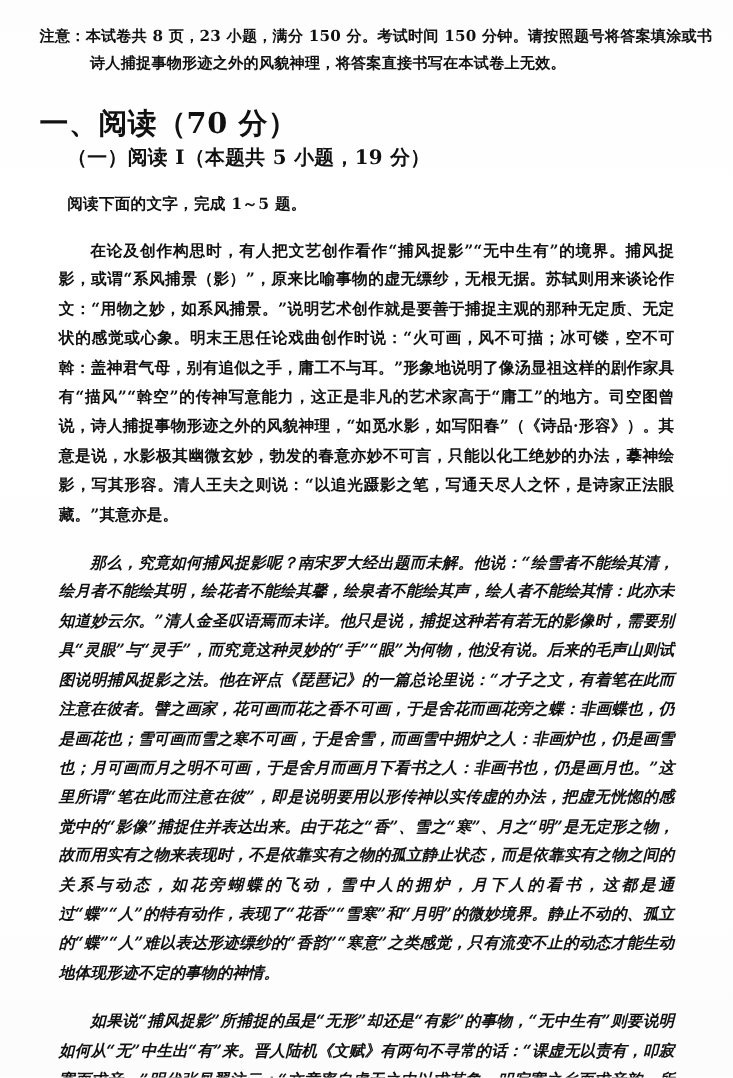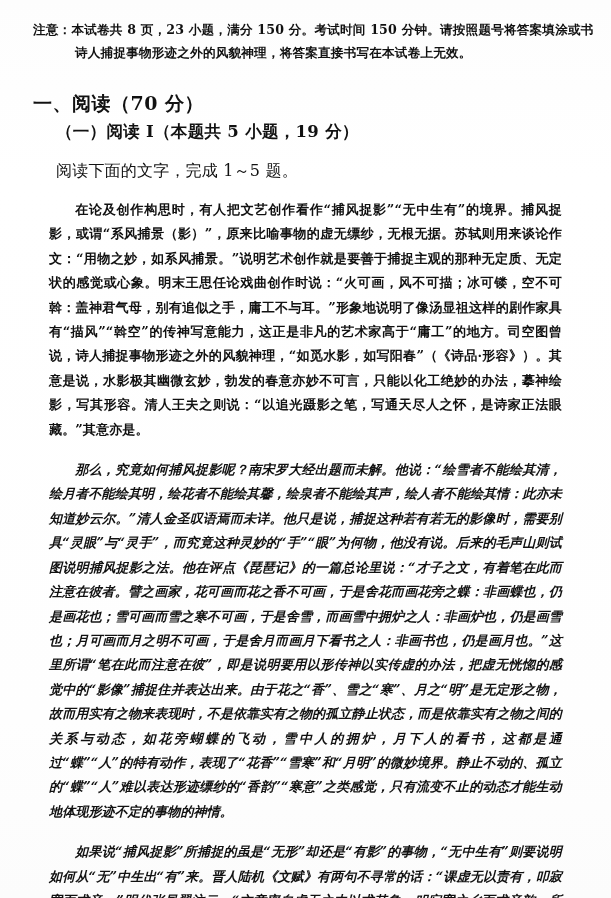--- a/index.html
+++ b/index.html
@@ -43,36 +43,36 @@
     display: block;
     white-space: nowrap;
   }
   .notice-line.indent {
     padding-left: 42px;
   }
 
   
   .h-section {
     margin: 26px 0 0 33px;
-    font-size: 19px;
+    font-size: 24px;
     font-weight: 700;
     letter-spacing: 0.5px;
     line-height: 26px;
   }
   .h-sub {
     margin: 4px 0 16px 56px;
     font-size: 16.5px;
     font-weight: 700;
     letter-spacing: 0.3px;
     line-height: 24px;
   }
   .h-instr {
     margin: 3px 0 0 56px;
-    font-size: 16px;
-    font-weight: 400;
+    font-size: 13px;
+    font-weight: 700;
     line-height: 22px;
     letter-spacing: 0.2px;
   }
 
   
   .body-text {
     margin: 2px 33px 0 33px;
     font-size: 13.1px;
     line-height: 24.4px;
     font-weight: 700;

